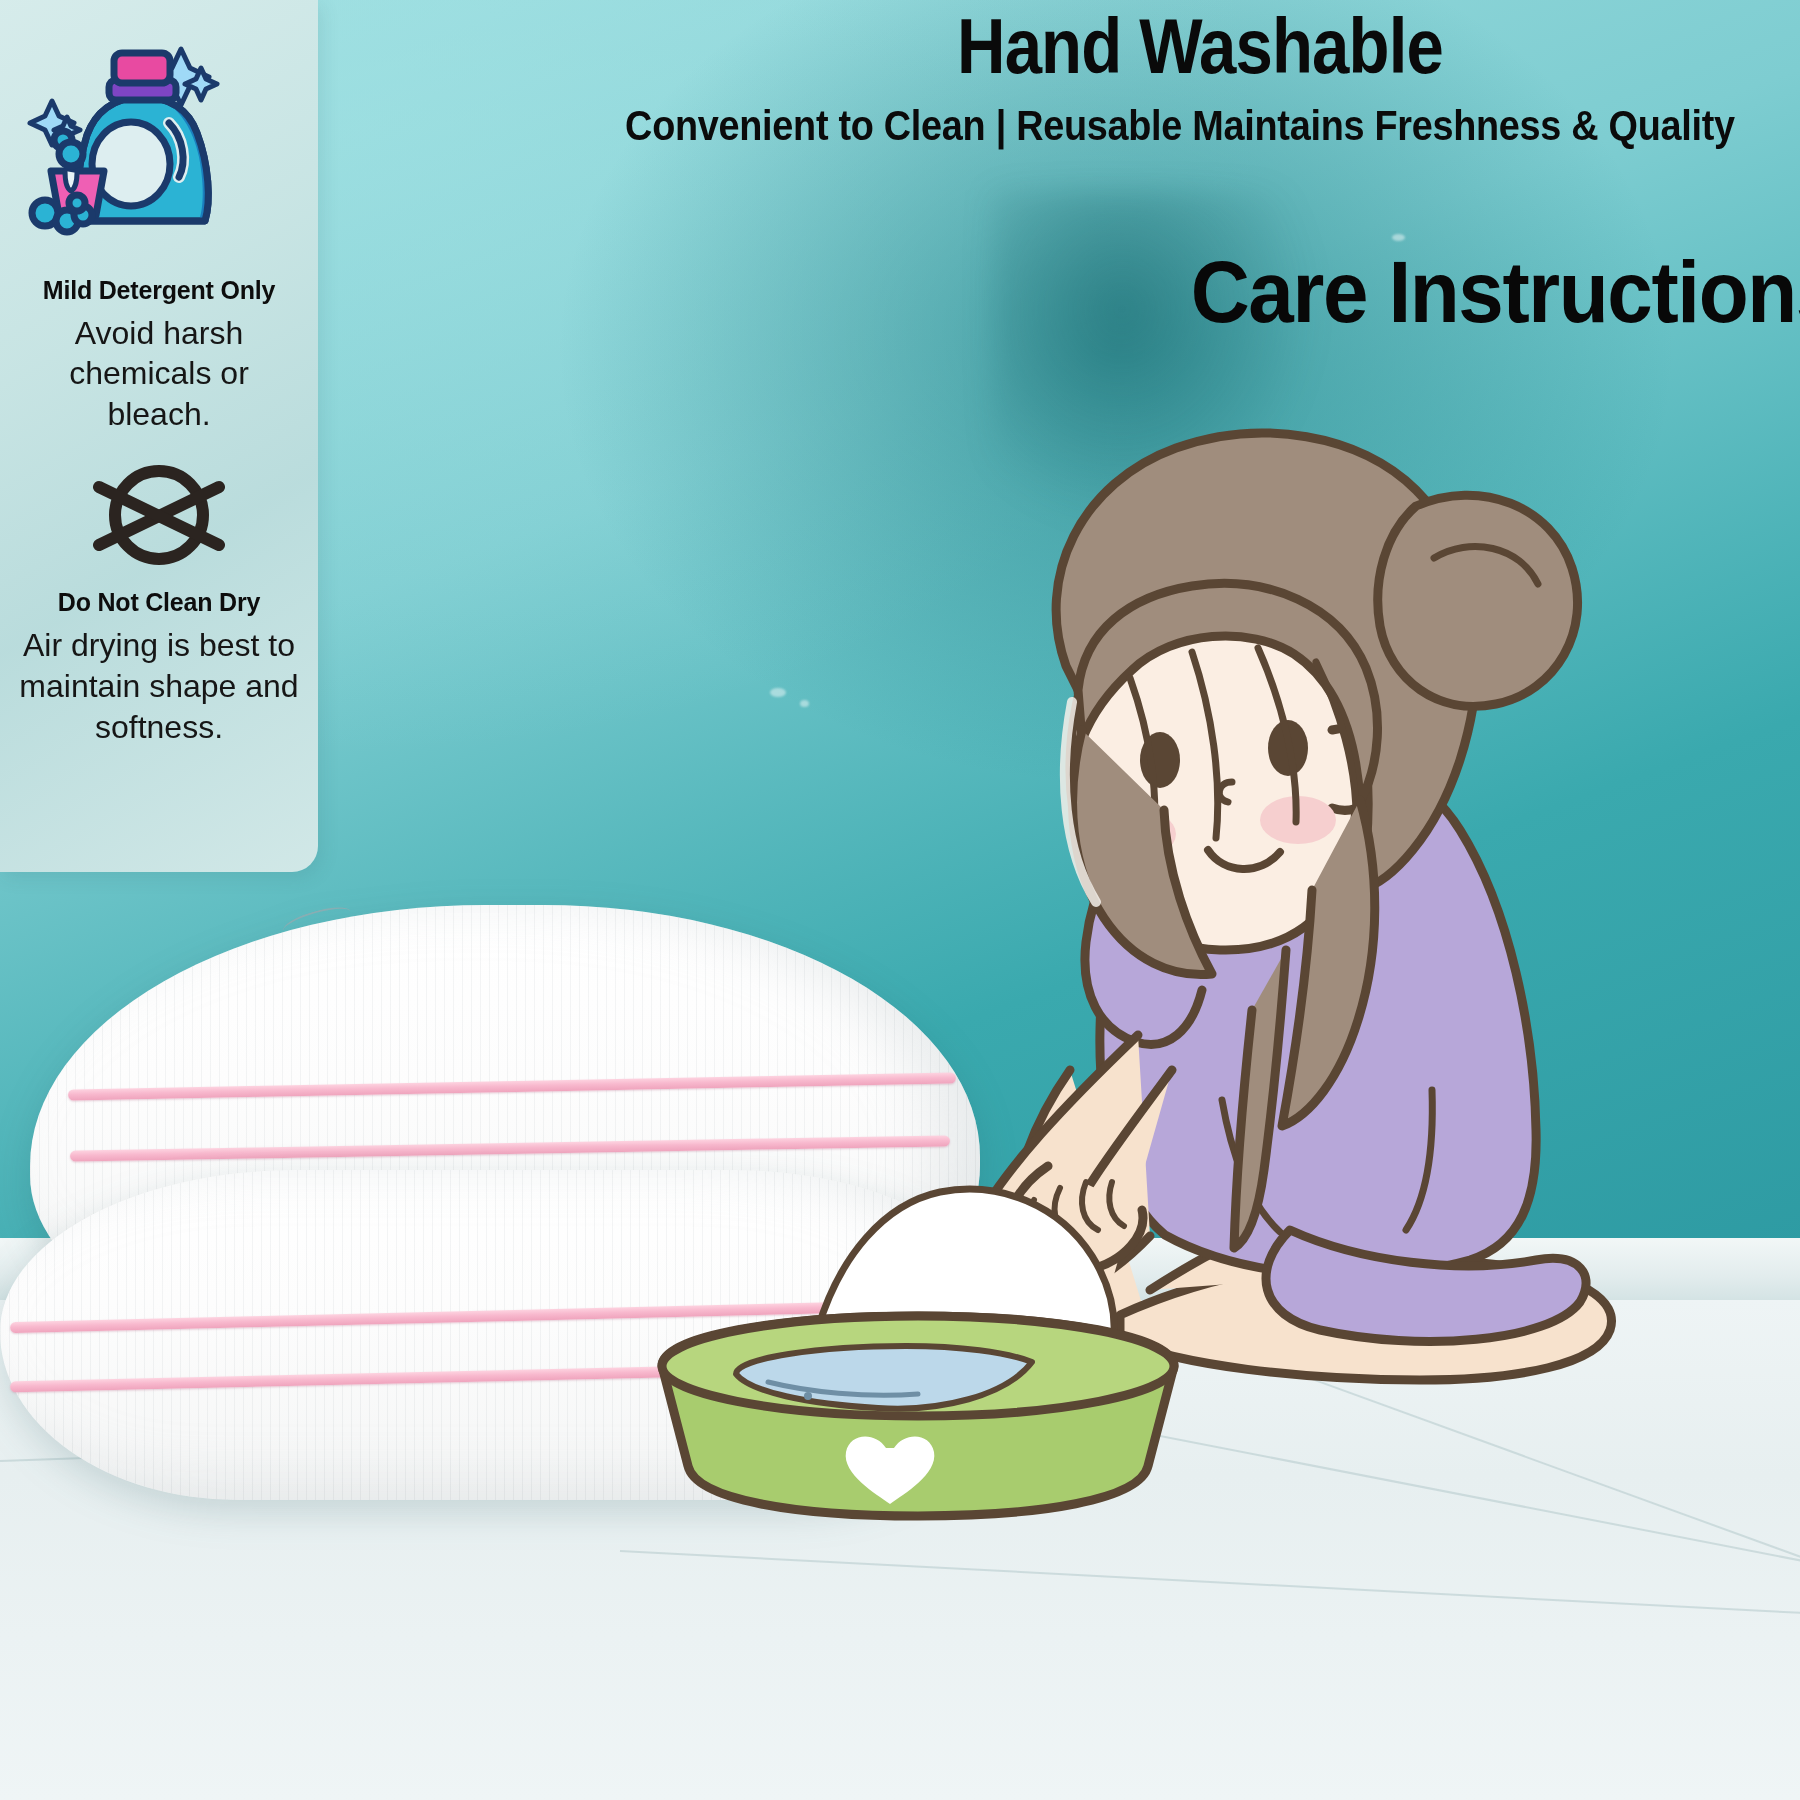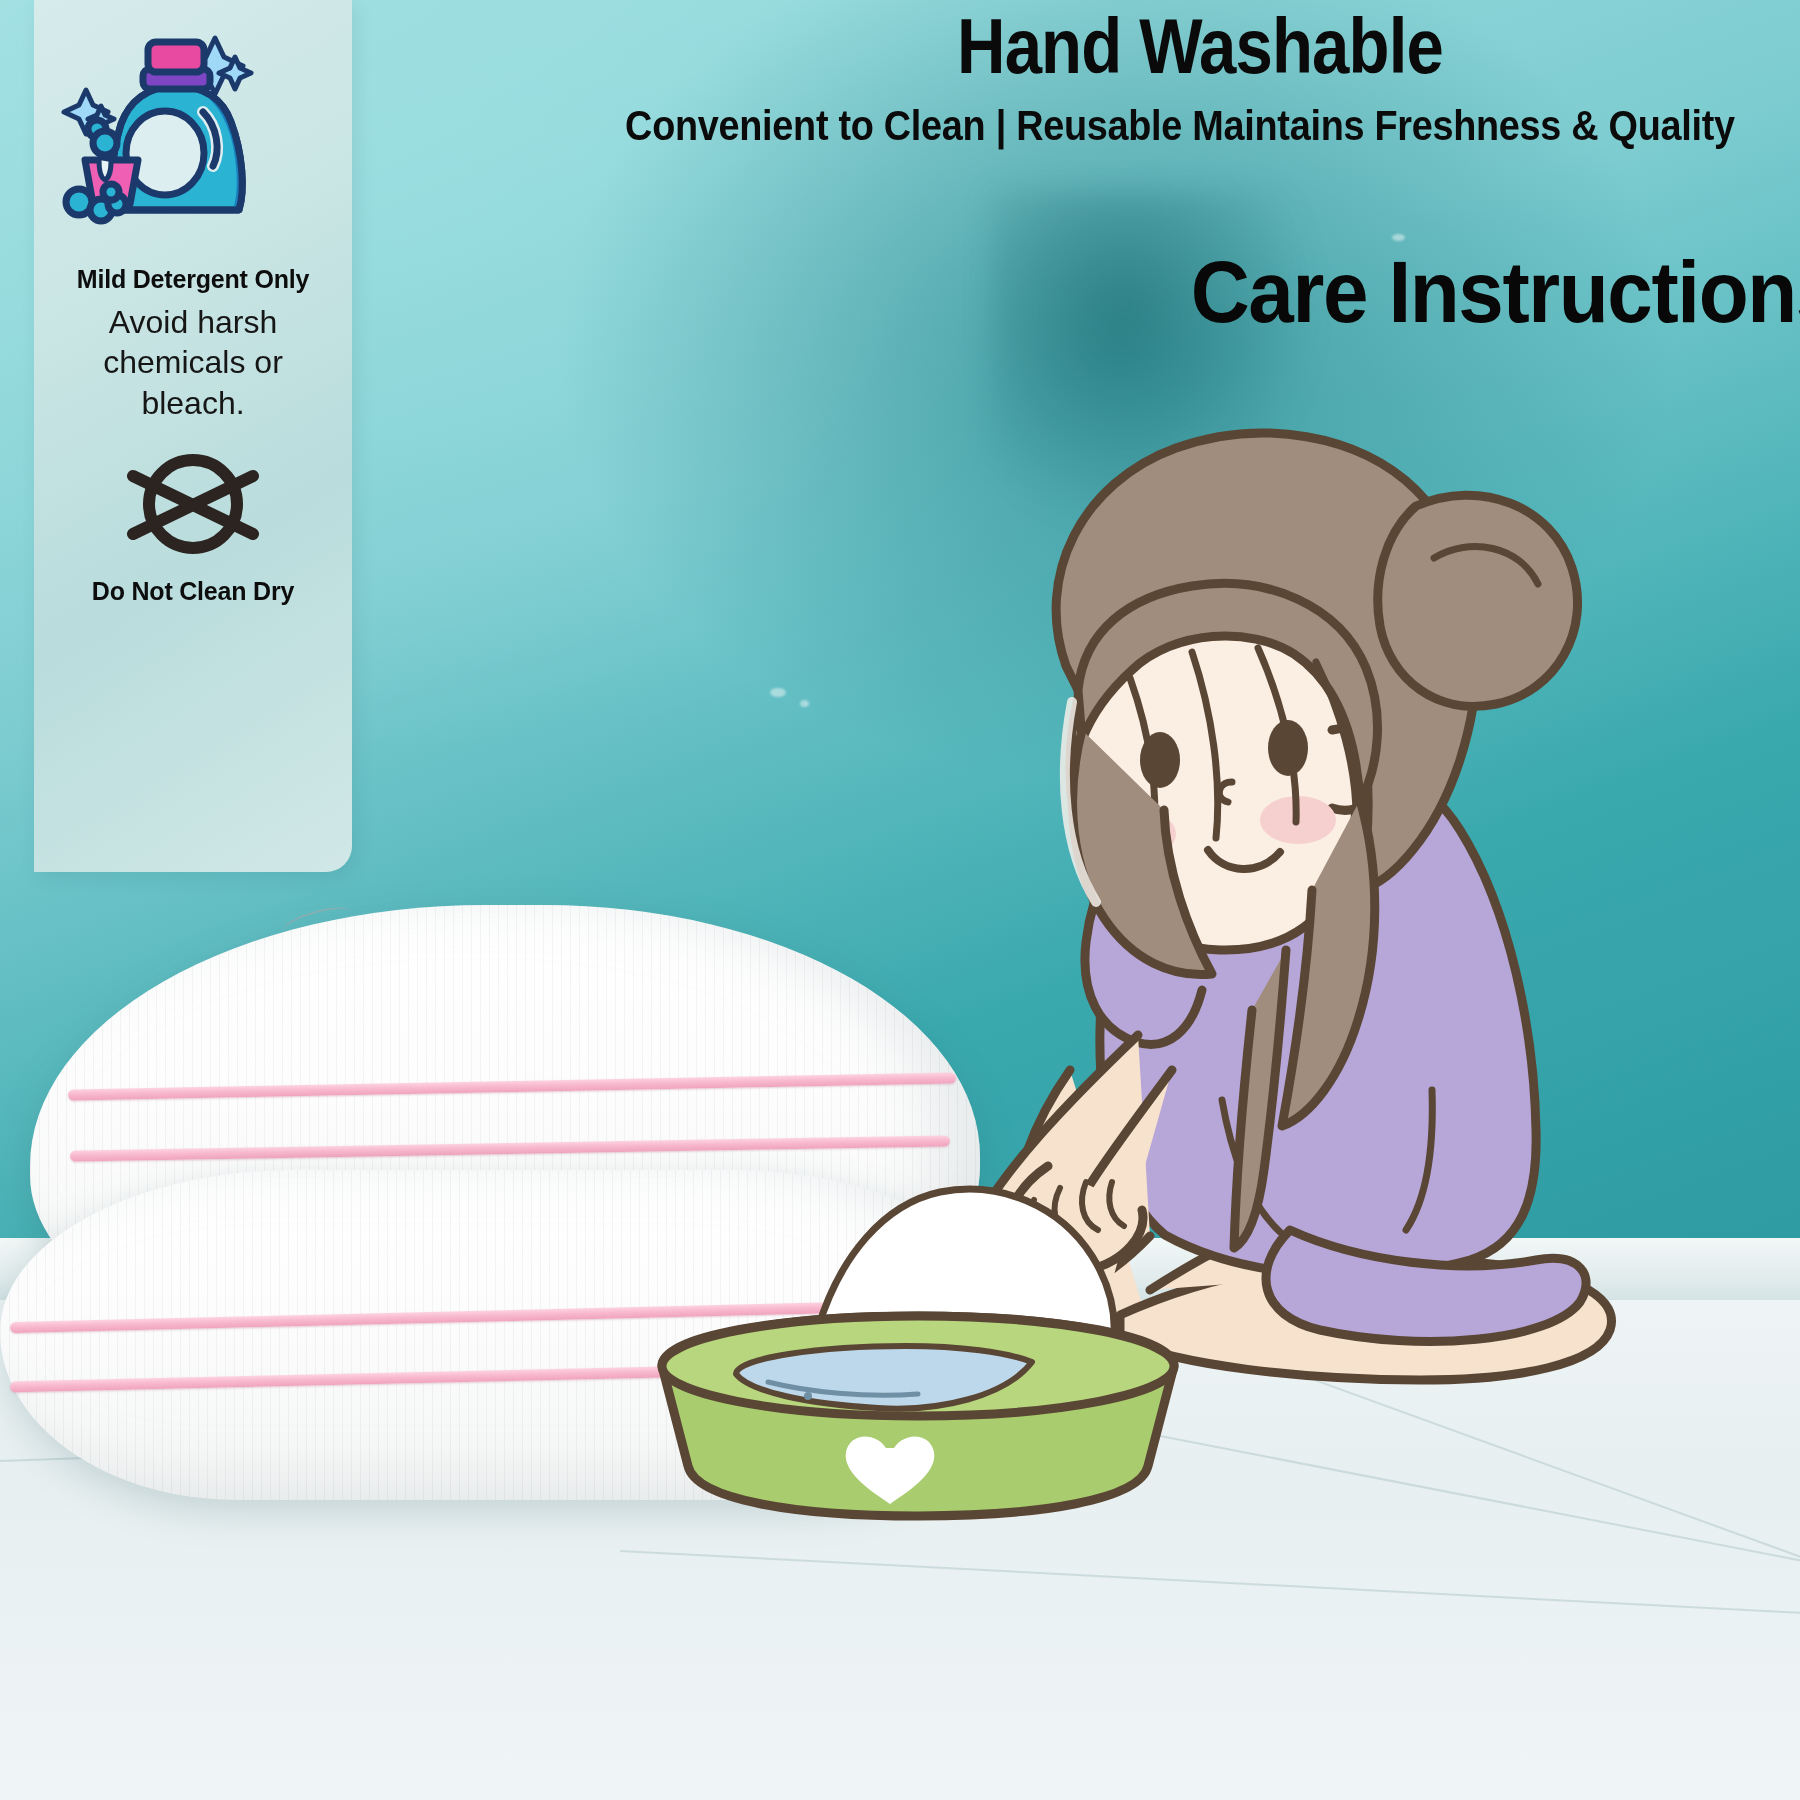--- a/index.html
+++ b/index.html
@@ -64,21 +64,21 @@
   .thread{position:absolute;width:70px;height:18px;border-radius:50%;
     border-top:2px solid rgba(150,170,175,.75);transform:rotate(-16deg);}
 
   
   #care-panel{
     position:absolute;left:0;top:0;width:318px;height:872px;
     border-bottom-right-radius:26px;
     background:linear-gradient(150deg, rgba(216,236,235,.96) 0%, rgba(203,229,228,.94) 35%, rgba(190,221,221,.92) 62%, rgba(215,234,233,.95) 100%);
     box-shadow:4px 6px 18px rgba(40,90,95,.12);
     display:flex;flex-direction:column;align-items:center;
-    padding-top:18px;box-sizing:border-box;margin-left:34px;
+    padding-top:29px;box-sizing:border-box;
   }
   .panel-h{font-size:25px;font-weight:bold;color:#0d0d0d;letter-spacing:-.2px;text-align:center;line-height:1.1;}
   .panel-p{font-size:32px;color:#161616;text-align:center;line-height:1.28;font-weight:400;}
   .nodry-icon{width:148px;height:116px;margin:22px 0 16px 0;}
 
   
   .det-wrap{position:relative;width:300px;height:252px;margin-top:-4px;}
 
   
   #hand-washable{
@@ -303,19 +303,20 @@
 
     <div class="nodry-icon">
       <svg viewBox="0 0 148 116" width="148" height="116">
         <circle cx="74" cy="58" r="44" fill="none" stroke="#2b2420" stroke-width="12"></circle>
         <line x1="14" y1="88" x2="134" y2="30" stroke="#2b2420" stroke-width="12" stroke-linecap="round"></line>
         <line x1="14" y1="30" x2="134" y2="88" stroke="#2b2420" stroke-width="12" stroke-linecap="round"></line>
       </svg>
     </div>
 
     <div class="panel-h">Do Not Clean Dry</div>
+    <div class="panel-p" style="width:300px;margin-top:8px;">Air drying is best to maintain shape and softness.</div>
   </div>
 
   <div id="hand-washable">Hand Washable</div>
   <div id="header-sub">Convenient to Clean | Reusable Maintains Freshness &amp; Quality</div>
   <div id="care-instructions">Care Instructions</div>
 
 </div>
 
 </body></html>

